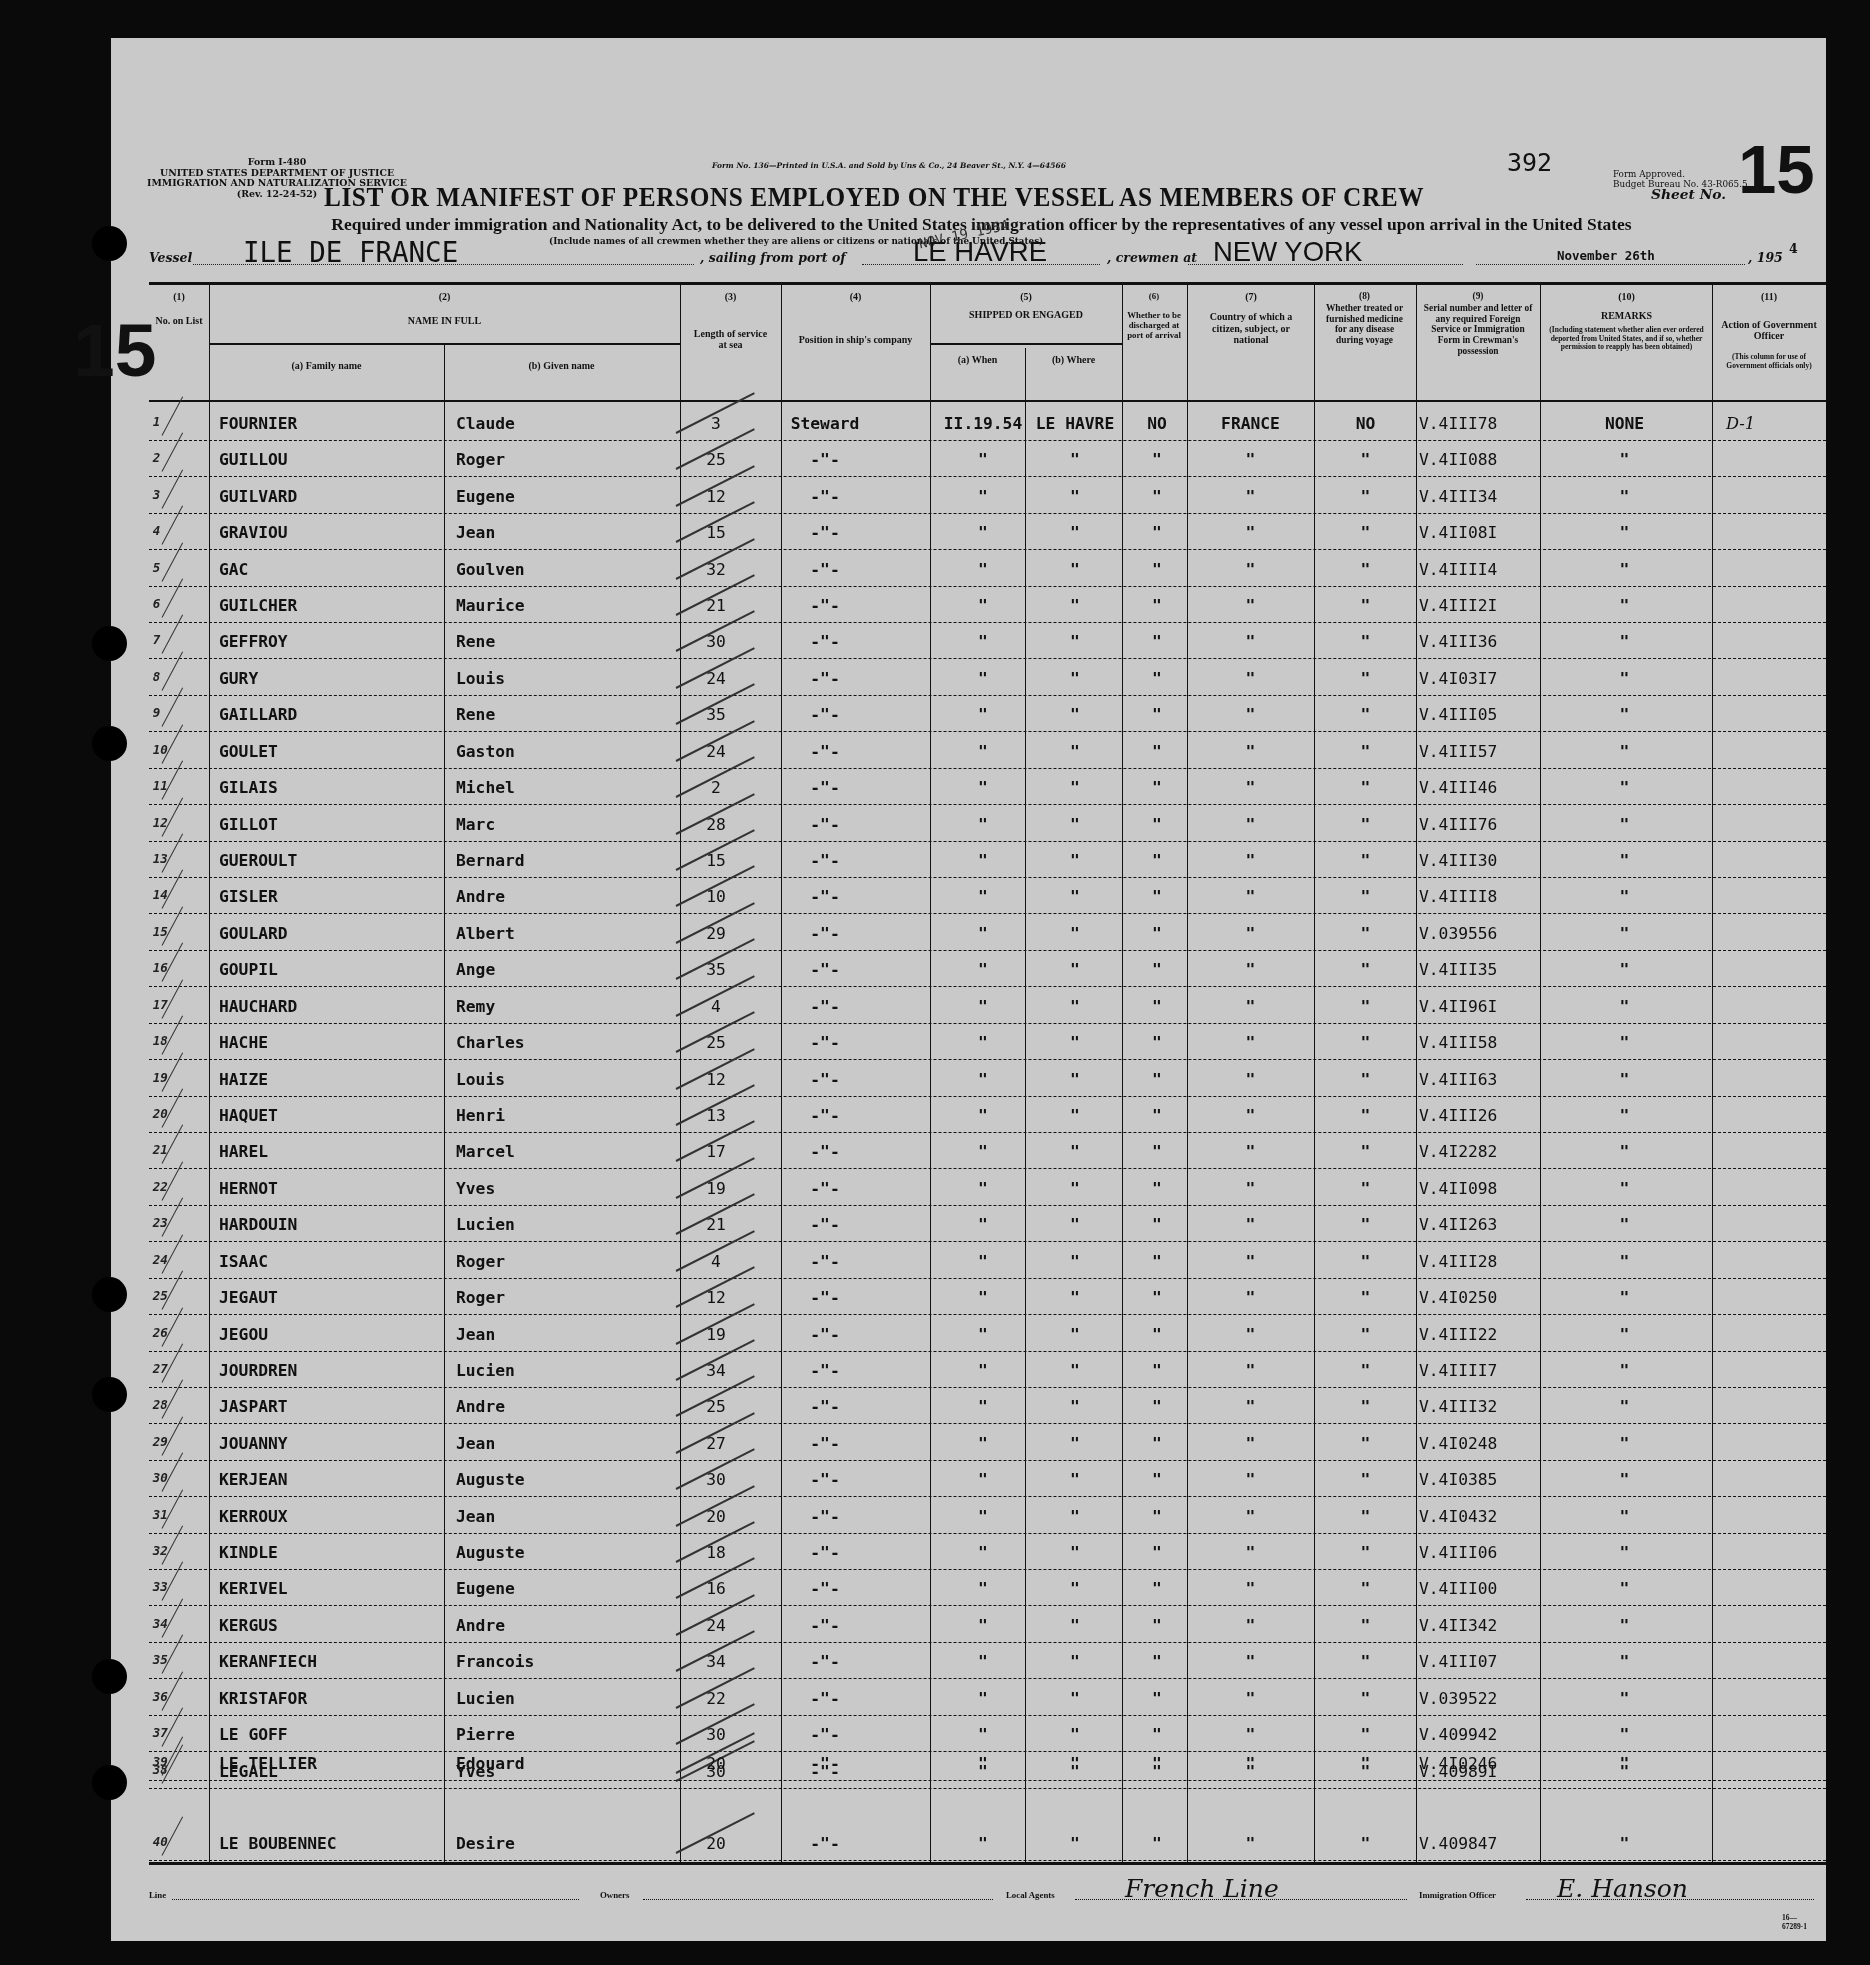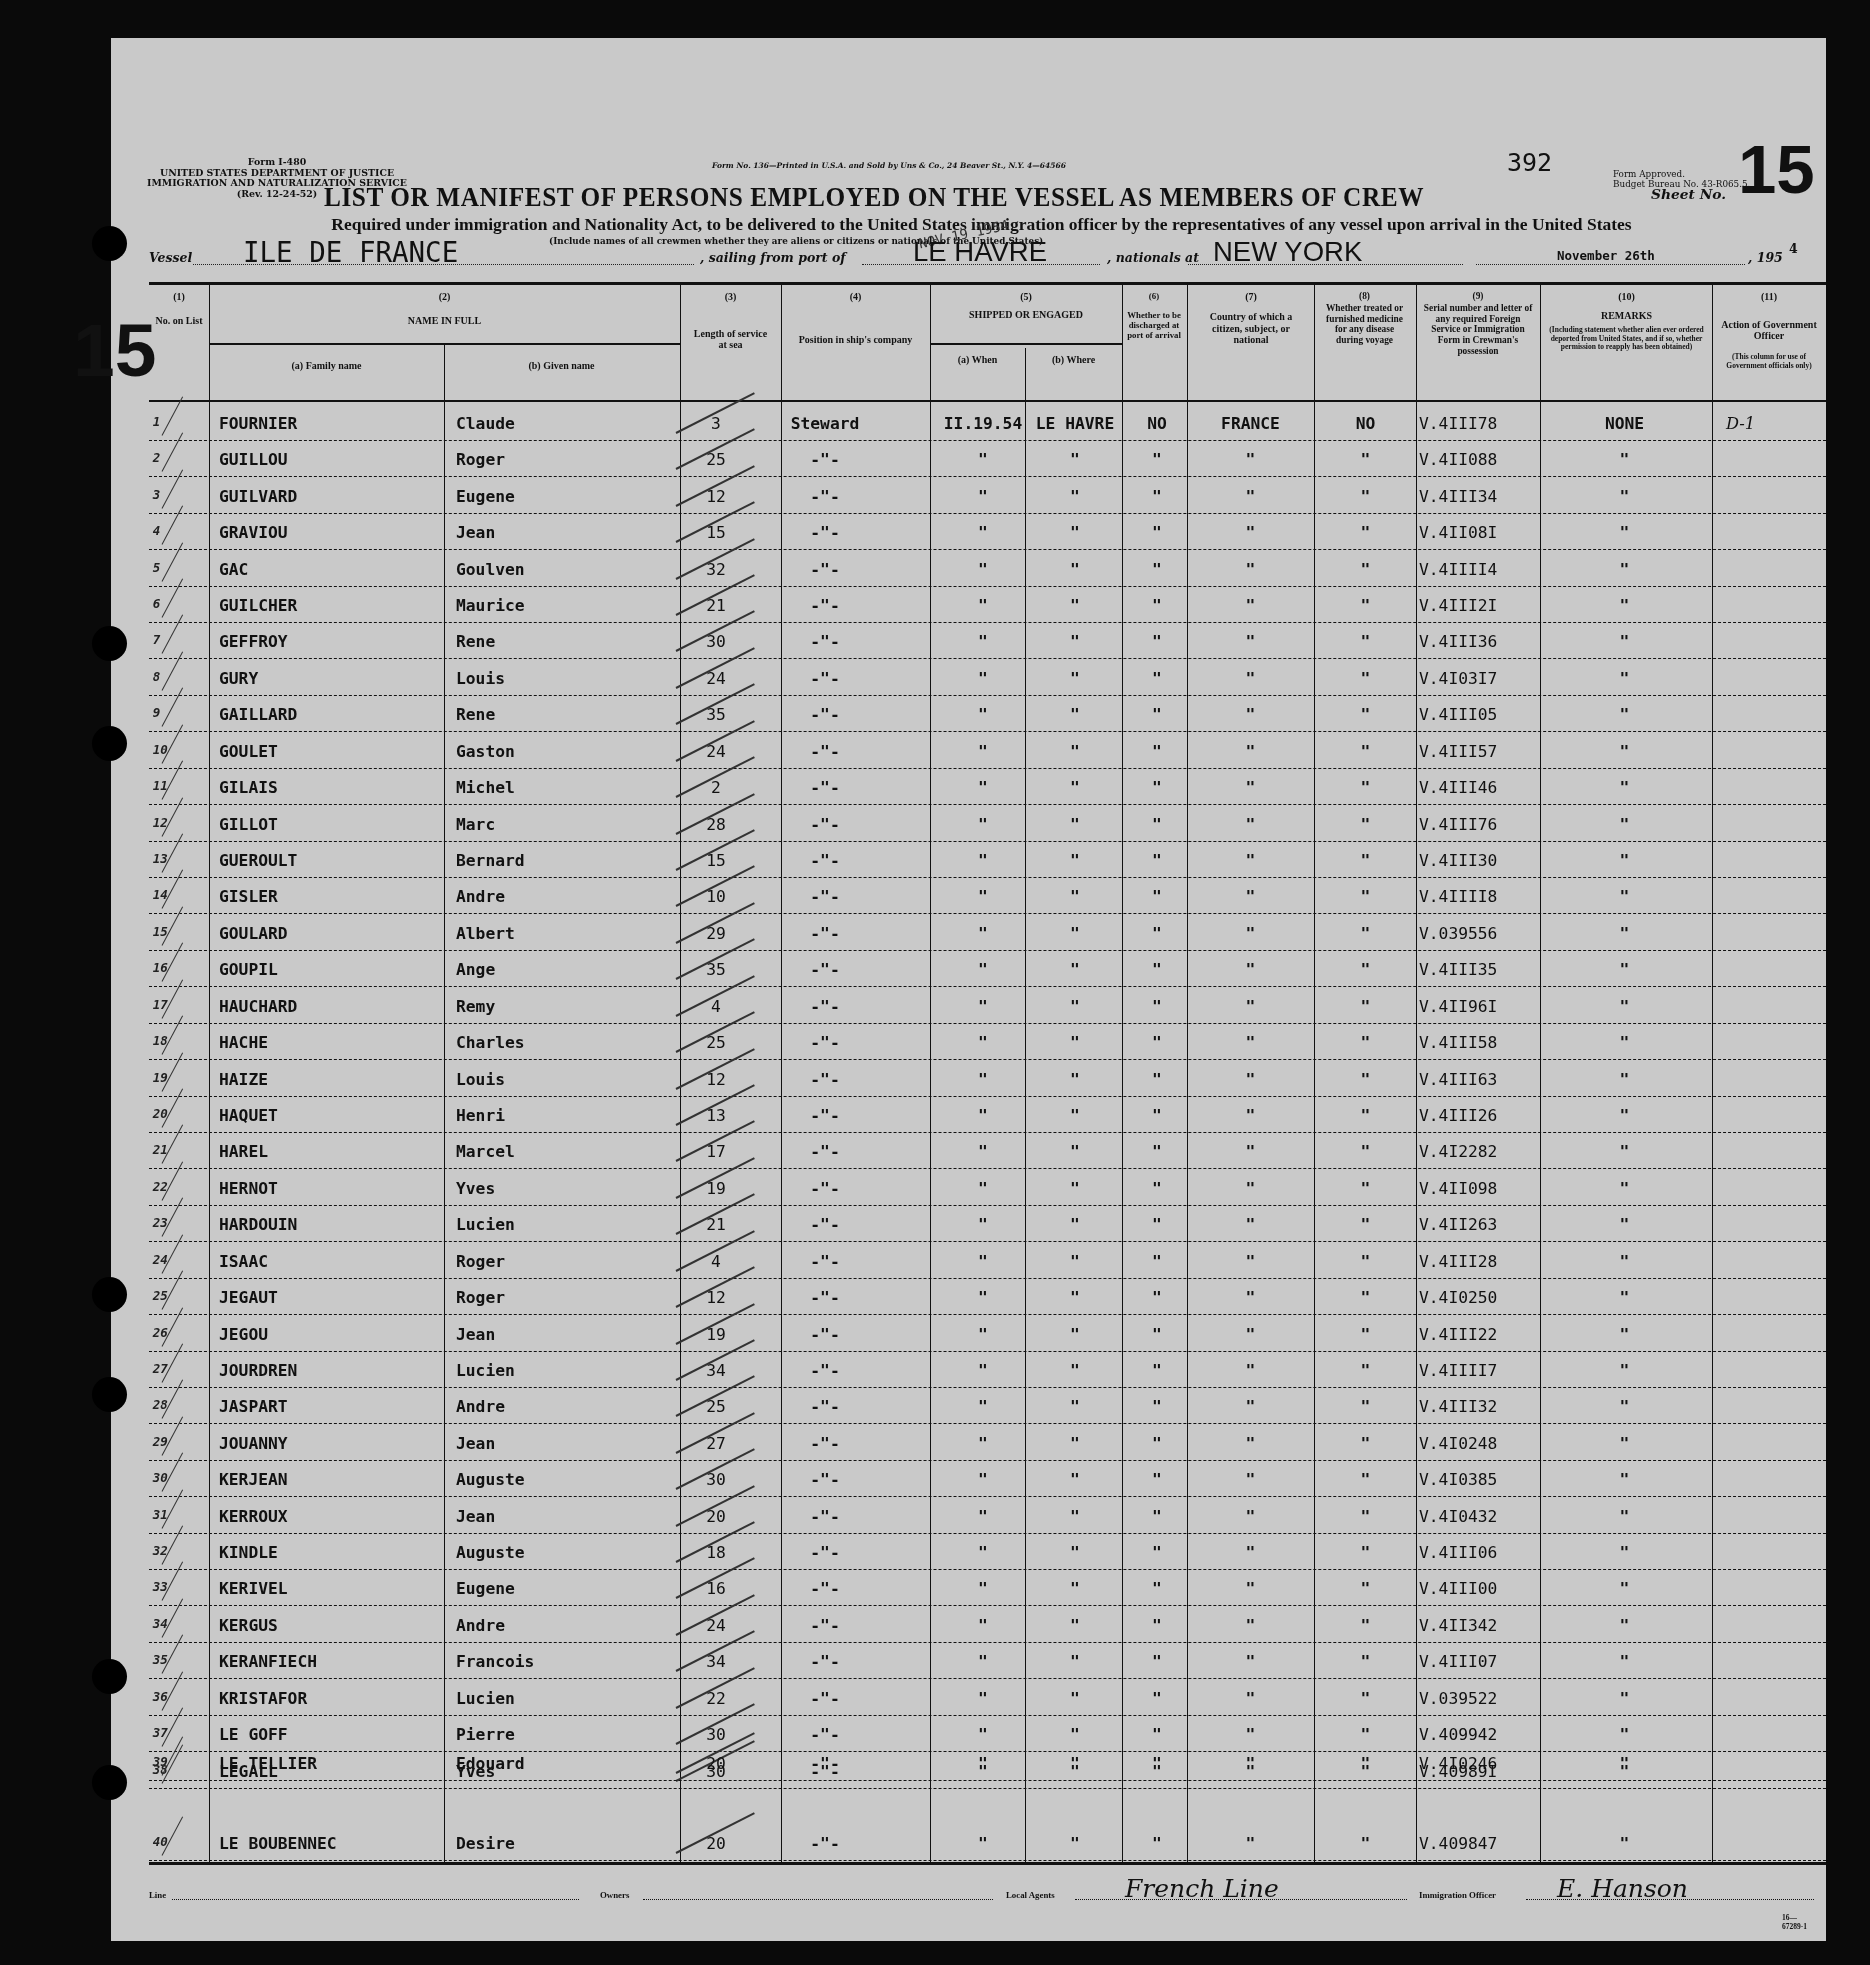--- a/index.html
+++ b/index.html
@@ -74,21 +74,21 @@
   <div class="abs include">(Include names of all crewmen whether they are aliens or citizens or nationals of the United States)</div>
   <div class="abs stamp-date">NOV 19 1954</div>
 
   <div class="abs vessel-row">
     <span style="left:0;top:5px">Vessel</span>
     <div class="dots" style="left:44px;width:501px"></div>
     <span class="typed-big" style="left:94px">ILE DE FRANCE</span>
     <span style="left:551px;top:5px">, sailing from port of</span>
     <div class="dots" style="left:713px;width:238px"></div>
     <span class="typed-big" style="left:764px;font-family:'Liberation Sans',sans-serif">LE HAVRE</span>
-    <span style="left:958px;top:5px">, nationals at</span>
+    <span style="left:958px;top:5px">, crewmen at</span>
     <div class="dots" style="left:1039px;width:275px"></div>
     <span class="typed-big" style="left:1064px;font-family:'Liberation Sans',sans-serif">NEW YORK</span>
     <div class="dots" style="left:1327px;width:269px"></div>
     <span style="left:1408px;top:2.5px;font-family:'DejaVu Sans Mono',monospace;font-style:normal">November 26th</span>
     <span style="left:1599px;top:5px">, 195</span>
     <span style="left:1640px;top:-3.8px;font-style:normal">4</span>
   </div>
 
   <div class="abs big15">15</div>
   <div class="hole" style="top:188px"></div>

